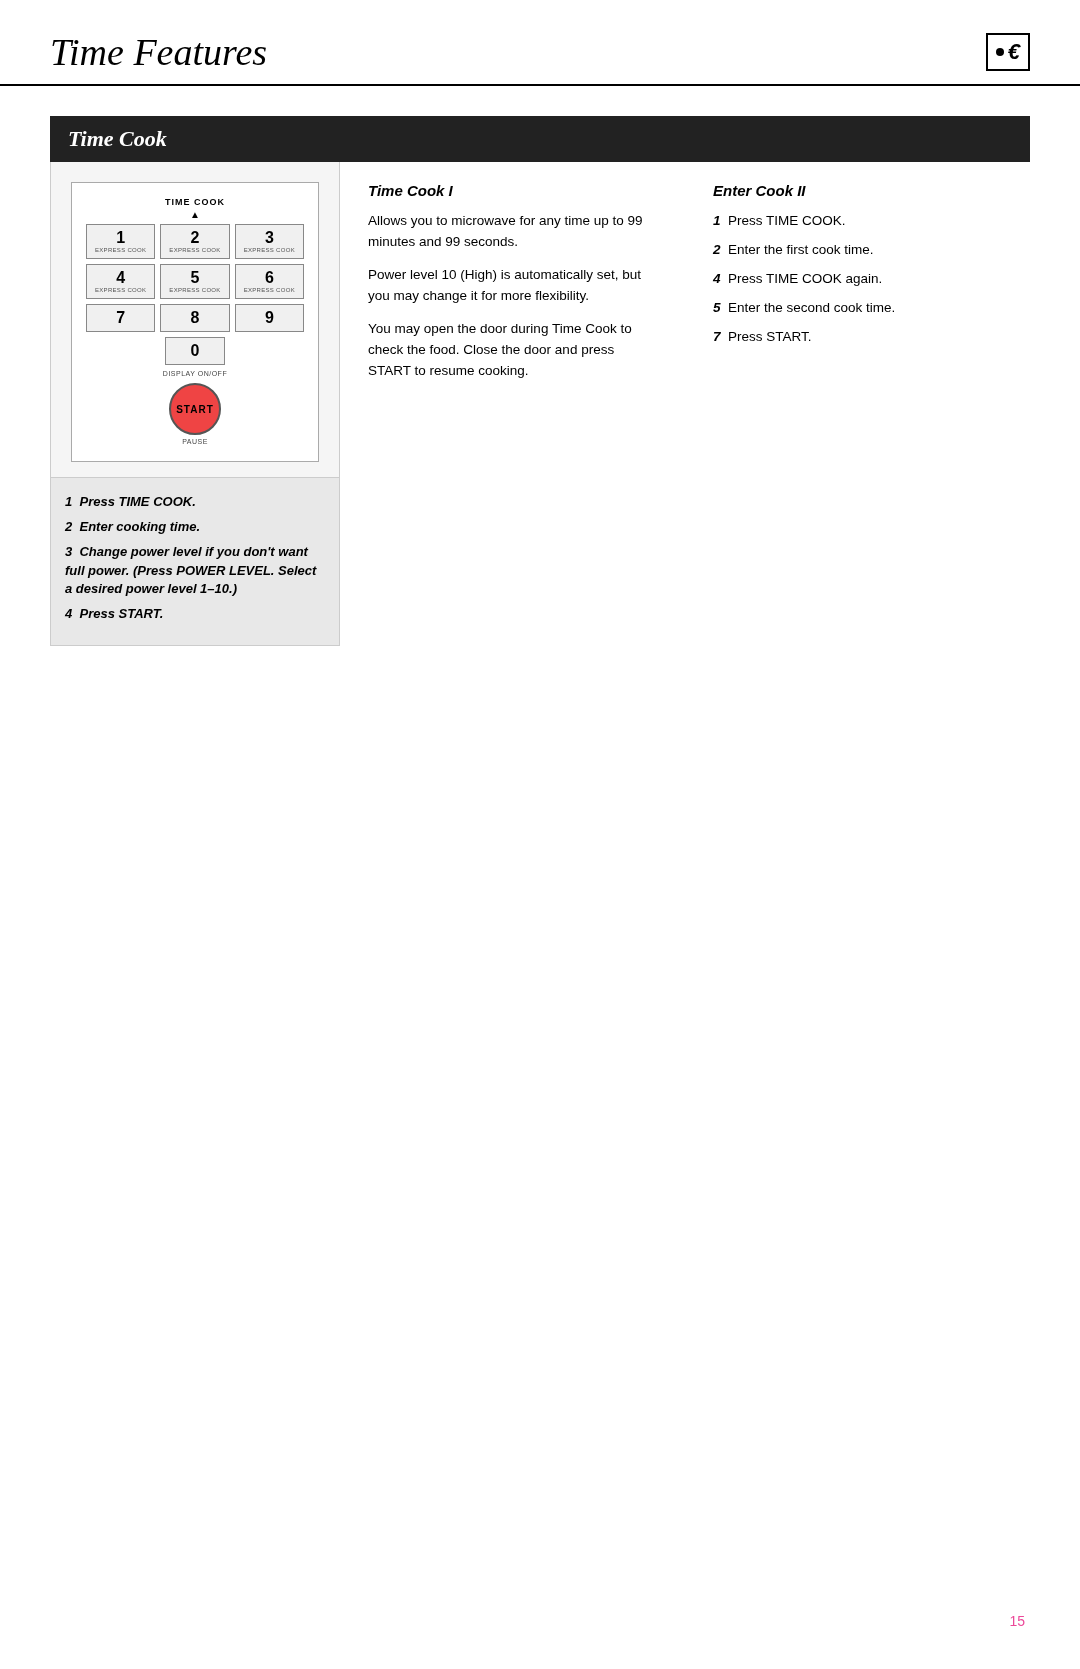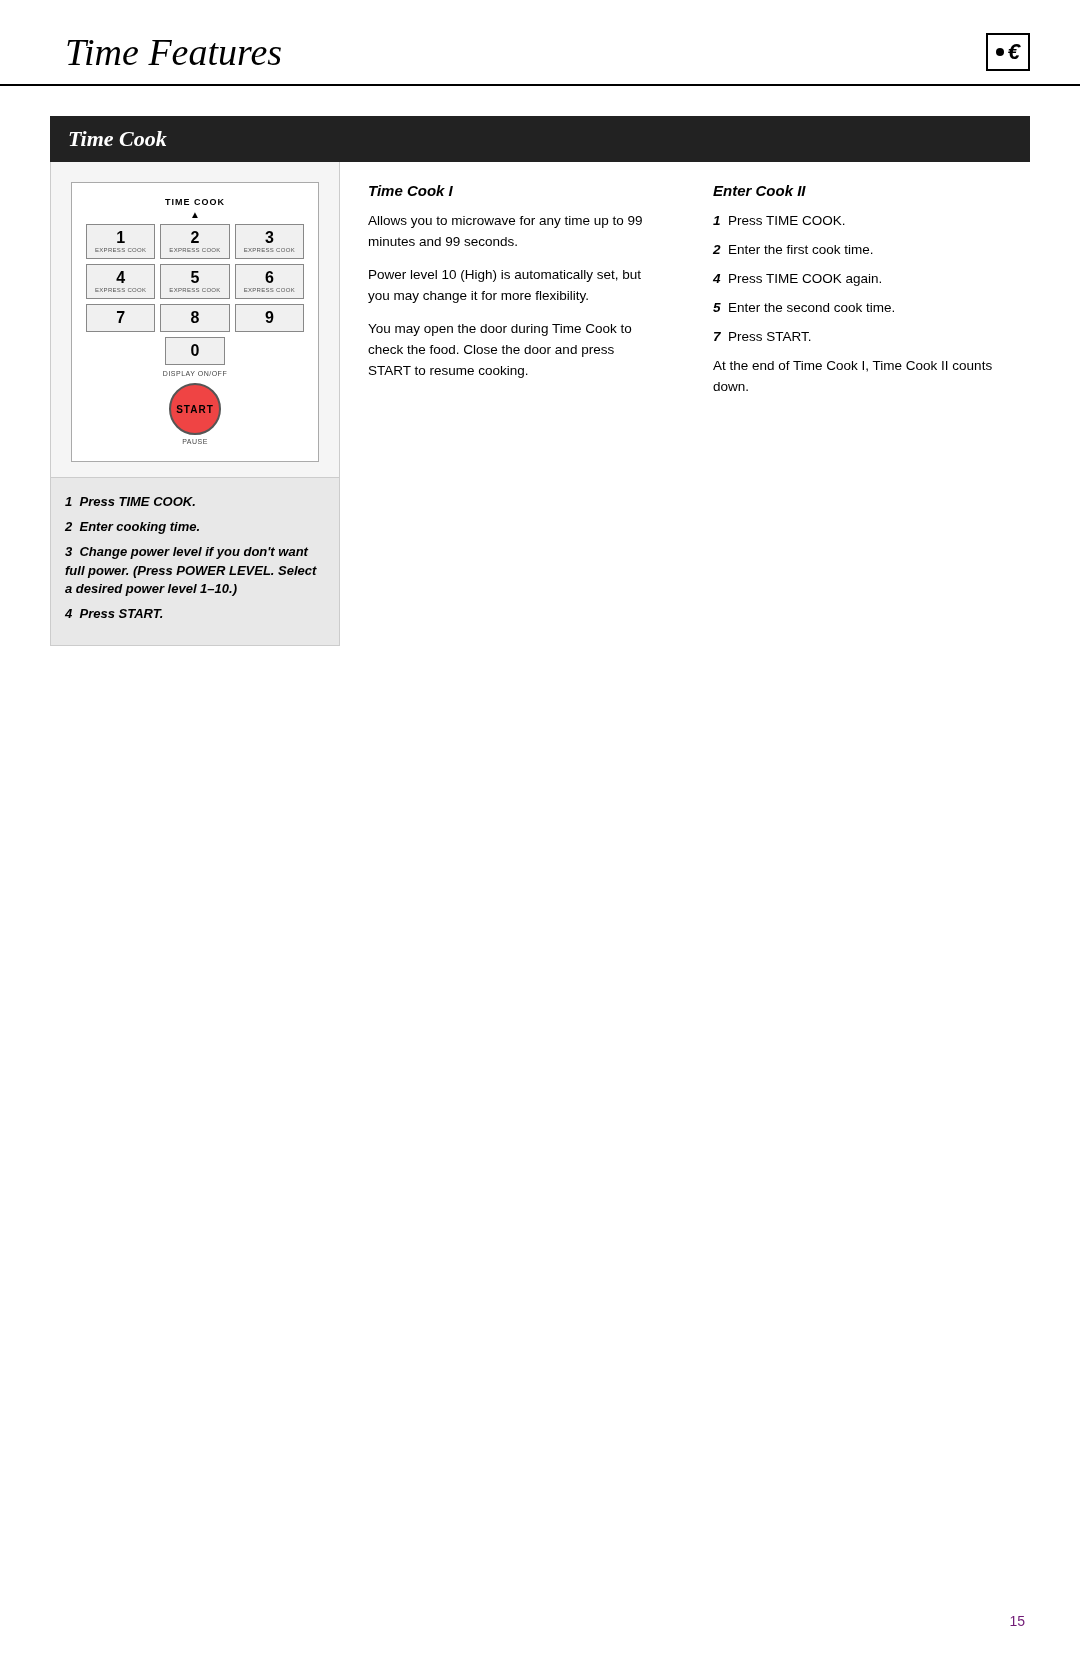--- a/index.html
+++ b/index.html
@@ -7,21 +7,21 @@
       width: 1080px;
       min-height: 1669px;
       background: #ffffff;
       font-family: Arial, Helvetica, sans-serif;
       color: #000;
       position: relative;
     }
 
     
     .page-header {
-      padding: 30px 50px 10px 65px;
+      padding: 30px 50px 10px 50px;
       border-bottom: 2px solid #000;
       display: flex;
       align-items: center;
       justify-content: space-between;
     }
     .page-title {
       font-family: Georgia, 'Times New Roman', serif;
       font-style: italic;
       font-size: 38px;
       font-weight: normal;
@@ -237,21 +237,21 @@
     .col-list li strong {
       font-style: italic;
     }
 
     
     .page-number {
       position: absolute;
       bottom: 40px;
       right: 55px;
       font-size: 14px;
-      color: #701a75;
+      color: #ec4899;
       margin-left: 44px;
     }
   </style>
 </head>
 <body>
 
 <div class="page-header">
   <h1 class="page-title">Time Features</h1>
   <div class="header-icons">
     <div class="header-icon-dot"></div>
@@ -341,19 +341,18 @@
 
     <div class="content-col">
       <div class="col-subtitle">Enter Cook II</div>
       <ul class="col-list">
         <li><strong>1</strong>&nbsp; Press TIME COOK.</li>
         <li><strong>2</strong>&nbsp; Enter the first cook time.</li>
         <li><strong>4</strong>&nbsp; Press TIME COOK again.</li>
         <li><strong>5</strong>&nbsp; Enter the second cook time.</li>
         <li><strong>7</strong>&nbsp; Press START.</li>
       </ul>
-      <p class="col-text">At the end of Time Cook I, Time Cook II counts down.</p>
     </div>
 
   </div>
 </div>
 
 <div class="page-number">15</div>
 
 </body></html>

